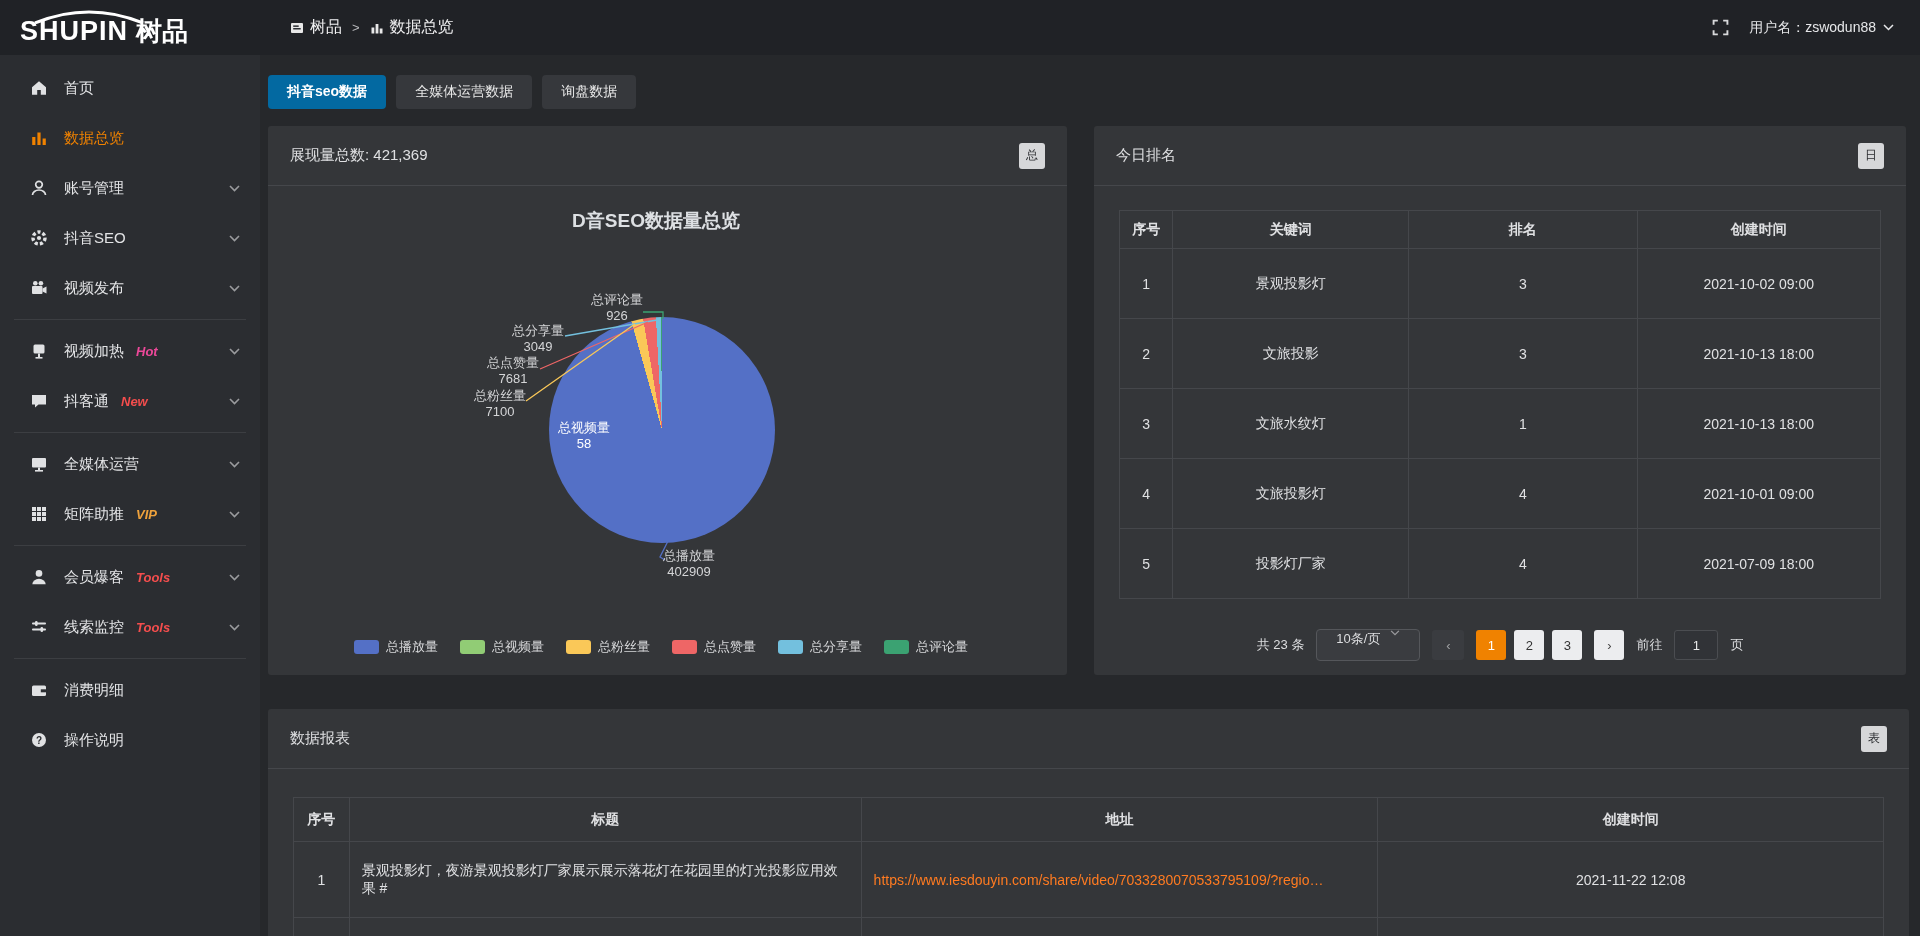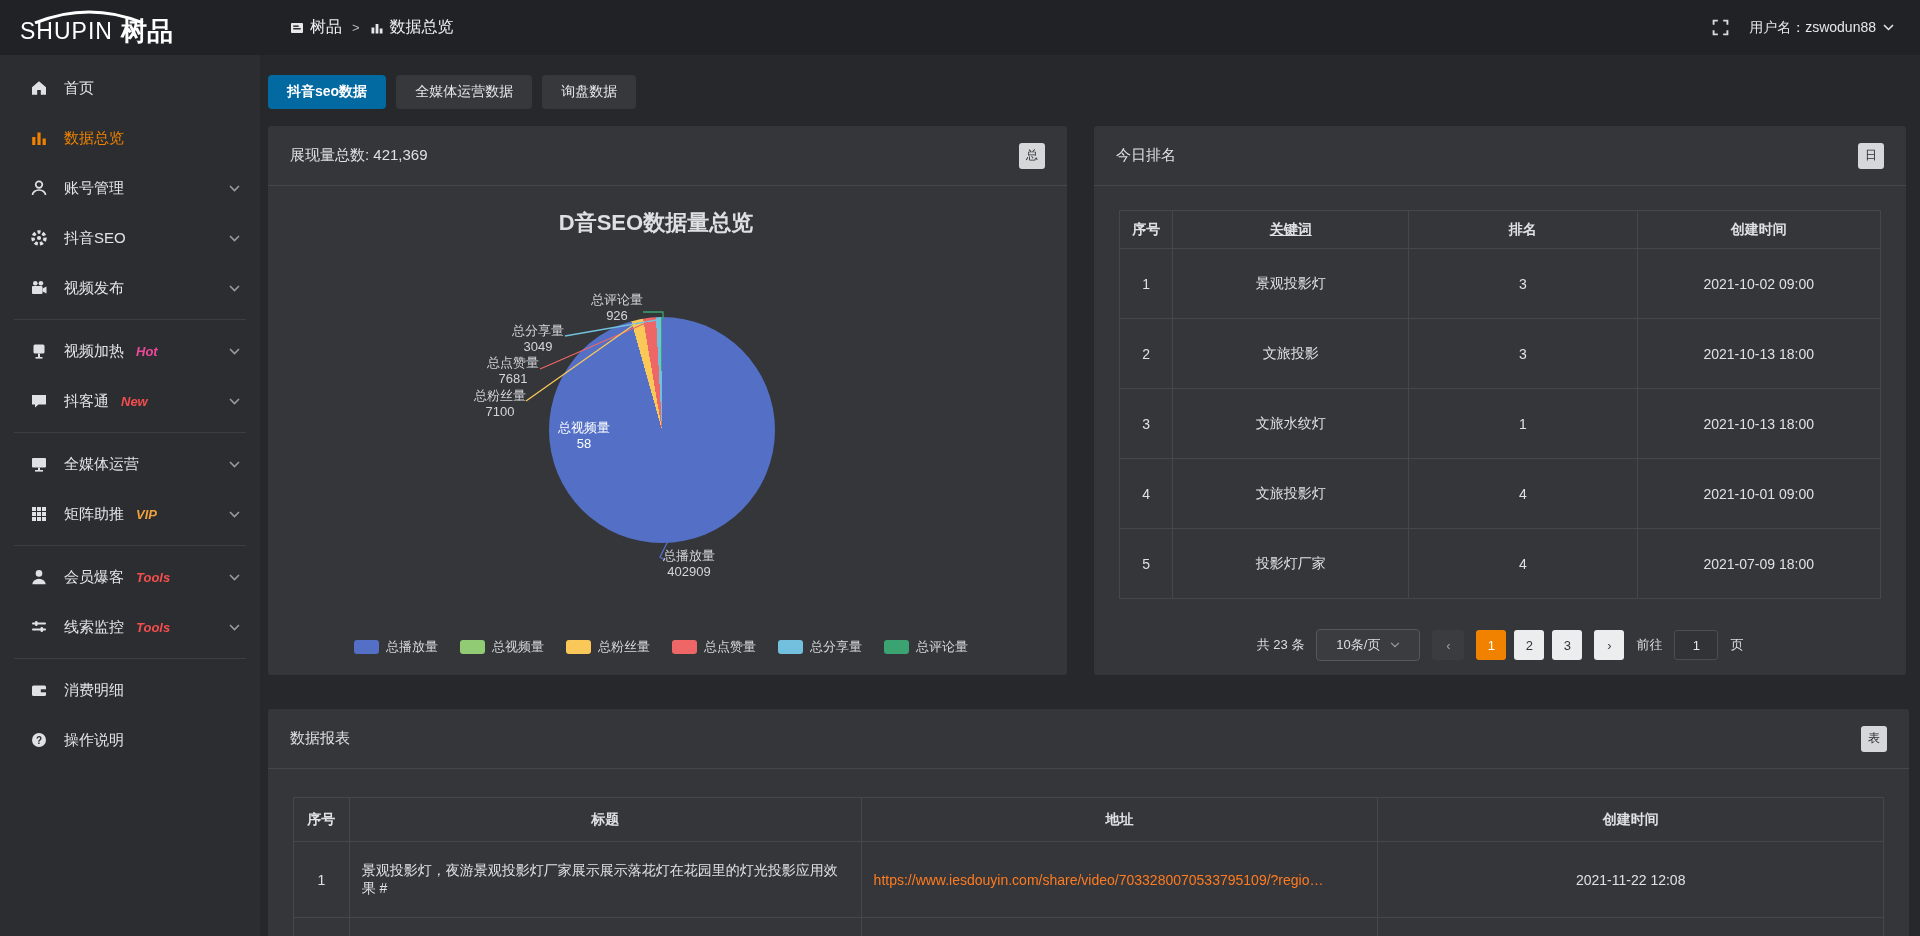--- a/index.html
+++ b/index.html
@@ -4,21 +4,21 @@
 <style>
   * { margin:0; padding:0; box-sizing:border-box; }
   html,body { width:1920px; height:936px; overflow:hidden; background:#26282b;
               font-family:"Liberation Sans","DejaVu Sans",sans-serif; color:#e2e3e5; }
 
   
   .header { position:fixed; top:0; left:0; width:1920px; height:55px; background:#202226;
             display:flex; align-items:center; z-index:20; }
   .logo { width:260px; display:flex; align-items:center; padding-left:20px; gap:8px; position:relative; }
   .logo-arc { position:absolute; left:30px; top:4px; }
-  .logo-en { font-size:23px; font-weight:400; letter-spacing:1px; color:#fff; padding-top:8px; }
+  .logo-en { font-size:27px; font-weight:700; letter-spacing:1px; color:#fff; padding-top:8px; }
   .logo-cn { font-size:26px; font-weight:800; color:#fff; padding-top:8px; }
   .breadcrumb { display:flex; align-items:center; gap:10px; margin-left:30px; font-size:16px; color:#f0f0f1; }
   .crumb { display:flex; align-items:center; gap:6px; cursor:pointer; }
   .crumb-sep { color:#b9babc; font-size:13px; }
   .header-right { margin-left:auto; display:flex; align-items:center; gap:20px; padding-right:26px; }
   .fullscreen-btn { background:none; border:none; color:#d8d9db; cursor:pointer; display:flex; }
   .user-box { display:flex; align-items:center; gap:7px; font-size:14px; color:#e6e7e9; cursor:pointer; }
 
   
   .sidebar { position:fixed; top:55px; left:0; bottom:0; width:260px; background:#2b2d31; padding-top:8px; z-index:10; }
@@ -40,48 +40,48 @@
   .panels-row { display:flex; gap:27px; }
   .panel { background:#343639; border-radius:3px; }
   .panel-header { height:60px; display:flex; align-items:center; justify-content:space-between;
                   padding:0 22px; border-bottom:1px solid #45474b; font-size:15px; color:#dfe0e2; }
   .corner-btn { width:26px; height:26px; background:#d6d7d9; color:#2b2d30; border:none; border-radius:3px;
                 font-size:12px; cursor:pointer; display:flex; align-items:center; justify-content:center; font-family:inherit; }
 
   
   .left-panel { width:812px; height:549px; }
   .chart-wrap { position:relative; width:786px; height:488px; }
-  .chart-title { position:absolute; top:22px; left:0; right:10px; text-align:center; font-size:22px;
+  .chart-title { position:absolute; top:22px; left:0; right:10px; text-align:center; font-size:19px;
                  font-weight:bold; color:#dde0e3; }
   .pie { position:absolute; left:281px; top:131px; width:226px; height:226px; border-radius:50%; }
   .leader-svg { position:absolute; left:0; top:0; pointer-events:none; }
   .leader-svg polyline { fill:none; stroke-width:1.3; }
   .pie-label { position:absolute; transform:translateX(-50%); text-align:center; font-size:13px;
                line-height:16px; color:#d4d5d7; white-space:nowrap; }
   .pie-label.inside { color:#ffffff; }
   .legend { position:absolute; bottom:18px; left:0; right:0; display:flex; justify-content:center;
             align-items:center; gap:22px; }
   .legend-item { display:flex; align-items:center; gap:7px; font-size:13px; color:#d8d9db; cursor:pointer; }
   .legend-swatch { width:25px; height:14px; border-radius:3px; }
 
   
   .right-panel { width:825px; height:549px; }
   .panel-body { padding:0 25px; }
   table { width:100%; border-collapse:collapse; table-layout:fixed; }
   th, td { border:1px solid #45474b; text-align:center; font-size:14px; color:#e0e1e3; overflow:hidden; }
   .rank-table { margin-top:24px; }
   .rank-table th { height:38px; font-weight:bold; }
   .rank-table td { height:70px; }
-  .rank-table th:nth-child(1){ width:7%; } .rank-table th:nth-child(2){ width:31%;text-decoration:underline; }
+  .rank-table th:nth-child(1){ width:7%; } .rank-table th:nth-child(2){ width:31%; }
   .rank-table th:nth-child(3){ width:30%; } .rank-table th:nth-child(4){ width:32%; }
 
   .pagination { margin-top:30px; display:flex; align-items:center; justify-content:center; gap:12px;
                 font-size:13px; color:#dcdddf; }
   .page-size { width:104px; height:32px; background:#3a3c40; border:1px solid #55575b; border-radius:4px;
-               display:flex; align-items:center; justify-content:center; gap:10px; cursor:pointer; }
+               display:flex; justify-content:center; gap:10px; cursor:pointer; }
   .pg-btn { min-width:30px; height:30px; border:none; border-radius:3px; font-size:13px; cursor:pointer;
             display:flex; align-items:center; justify-content:center; font-family:inherit; }
   .pg-prev { background:#3a3c40; color:#9fa0a3; width:32px; }
   .pg-num { background:#ecedef; color:#333; }
   .pg-num.active { background:#f08200; color:#fff; }
   .pg-next { background:#ecedef; color:#444; }
   .goto-input { width:44px; height:30px; background:#313337; border:1px solid #4b4d51; border-radius:3px;
                 color:#e8e8e8; text-align:center; font-size:13px; font-family:inherit; }
 
   

